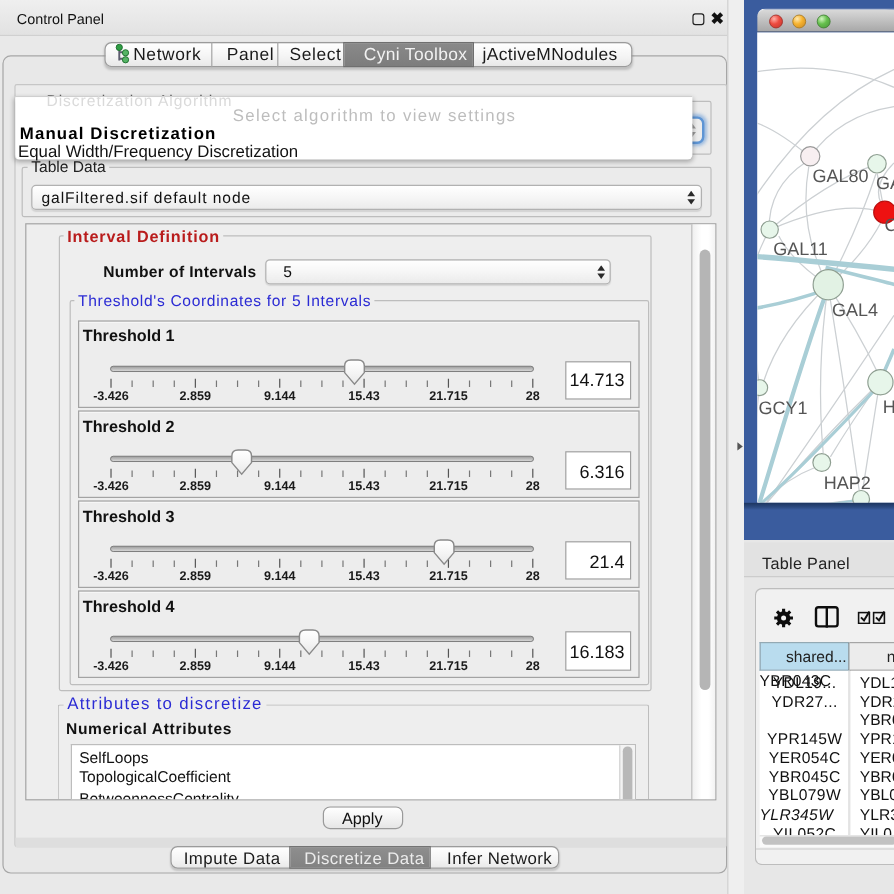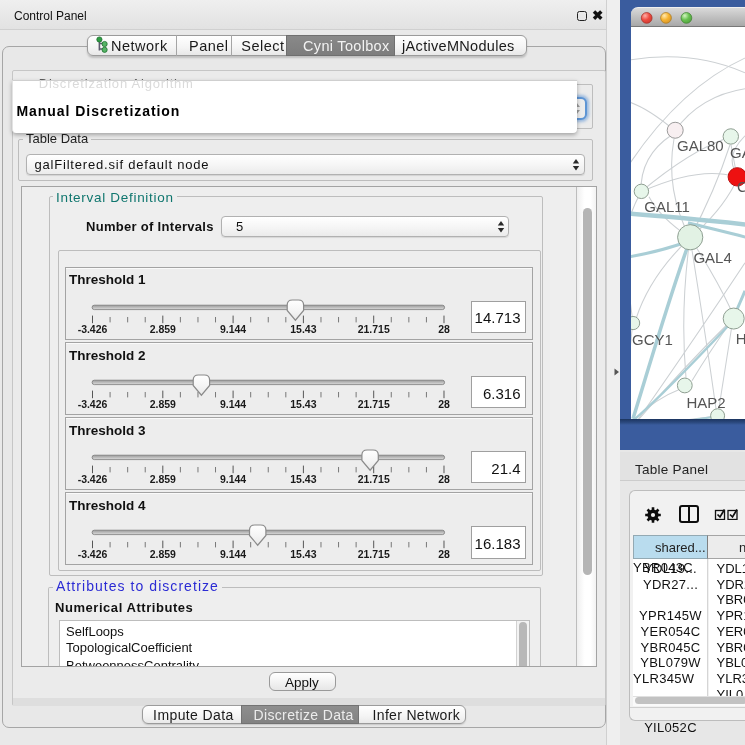--- a/index.html
+++ b/index.html
@@ -42,31 +42,32 @@
     <path d="M4 0 L7.2 4.6 L0.8 4.6 Z" fill="#2a2a2a"></path>
     <path d="M4 11.5 L7.2 7 L0.8 7 Z" fill="#2a2a2a"></path>
   </svg>
 
   <div class="ab" style="left:20.5px;top:186px;width:576.5px;height:480.5px;background:#eeeeee;border:1px solid #a3a3a3;"></div>
 
   <div class="ab" style="left:576px;top:187px;width:19.5px;height:478.5px;background:linear-gradient(90deg,#efefef,#ffffff 40%,#ffffff 70%,#f2f2f2);border-left:1px solid #bdbdbd;"></div>
   <div class="ab" style="left:583px;top:208px;width:8.5px;height:367px;background:#b5b5b5;border-radius:4.5px;"></div>
 
   <div class="ab" style="left:49.4px;top:196.4px;width:493.3px;height:379.9px;border:1px solid #bdbdbd;border-radius:2px;"></div>
-  <div class="gtitle" style="left:53px;top:190.5px;font-size:13.5px;letter-spacing:0.7px;color:#0f766e;background:#eeeeee;">Interval Definition</div>
+  <div class="gtitle" style="left:53px;top:190.5px;font-size:13.5px;letter-spacing:0.7px;color:#b91c1c;background:#eeeeee;font-weight:bold;">Interval Definition</div>
 
   <div class="txt" style="left:86px;top:218.5px;font-size:13px;letter-spacing:0.3px;font-weight:bold;color:#111;">Number of Intervals</div>
   <div class="combo" style="left:220.5px;top:215.8px;width:288.5px;height:21.7px;"></div>
   <div class="txt" style="left:236px;top:219px;font-size:13px;color:#111;">5</div>
   <svg class="ab" style="left:497px;top:220.5px;" width="8" height="12" viewBox="0 0 8 12">
     <path d="M4 0 L7.2 4.6 L0.8 4.6 Z" fill="#2a2a2a"></path>
     <path d="M4 11.5 L7.2 7 L0.8 7 Z" fill="#2a2a2a"></path>
   </svg>
 
   <div class="ab" style="left:57.8px;top:250.1px;width:482.8px;height:321.4px;border:1px solid #bdbdbd;border-radius:2px;"></div>
+  <div class="gtitle" style="left:62px;top:244px;font-size:13px;letter-spacing:0.55px;color:#2b2bd4;background:#eeeeee;">Threshold's Coordinates for 5 Intervals</div>
 
   <div class="ab" style="left:64.5px;top:266.8px;width:468px;height:72.8px;background:#ededed;border:1px solid #a3a3a3;box-shadow:inset 0 1px 0 rgba(255,255,255,0.7);"></div>
 <div class="txt" style="left:69px;top:272.3px;font-size:13.5px;font-weight:bold;color:#111;">Threshold 1</div>
 <svg class="ab" style="left:64.5px;top:266.8px;" width="468" height="72.8" viewBox="0 0 468 72.8" style2="">
 <defs>
         <linearGradient id="trg1" x1="0" y1="0" x2="0" y2="1">
           <stop offset="0" stop-color="#9a9a9a"></stop>
           <stop offset="1" stop-color="#dcdcdc"></stop>
         </linearGradient>
 <linearGradient id="thg1" x1="0" y1="0" x2="0" y2="1">
@@ -284,21 +285,23 @@
   <div class="ab" style="left:240.7px;top:704.5px;width:118.5px;height:19.5px;background:linear-gradient(#8e8e8e,#828282);border:1px solid #737373;"></div>
   <div class="txt" style="left:153.1px;top:707px;font-size:14px;letter-spacing:0.4px;color:#1a1a1a;">Impute Data</div>
   <div class="txt" style="left:253.5px;top:707px;font-size:14px;letter-spacing:0.35px;color:#ececec;">Discretize Data</div>
   <div class="txt" style="left:372.6px;top:707px;font-size:14px;letter-spacing:0.32px;color:#1a1a1a;">Infer Network</div>
 
   <div class="txt" style="left:38.7px;top:75.5px;font-size:13px;letter-spacing:0.8px;color:#dadada;z-index:12;">Discretization Algorithm</div>
   <div class="ab" style="left:0;top:0;width:620px;height:80.2px;overflow:hidden;z-index:13;">
     <div class="txt" style="left:38.7px;top:75.5px;font-size:13px;letter-spacing:0.8px;color:#5a5a5a;">Discretization Algorithm</div>
   </div>
   <div class="ab" id="popup" style="left:12.1px;top:80.2px;width:565.1px;height:52.8px;background:#ffffff;border-top:1px solid #cfcfcf;border-left:1px solid #e3e3e3;border-radius:0 0 4px 4px;box-shadow:0 2px 4px rgba(0,0,0,0.3);z-index:11;"></div>
+  <div class="txt" style="left:194px;top:87.5px;font-size:14px;letter-spacing:1.1px;color:#bdbdbd;z-index:14;">Select algorithm to view settings</div>
   <div class="txt" style="left:16.5px;top:102.5px;font-size:14px;font-weight:bold;letter-spacing:0.95px;color:#000;z-index:14;">Manual Discretization</div>
+  <div class="txt" style="left:15px;top:118.3px;font-size:14px;color:#111;z-index:14;">Equal Width/Frequency Discretization</div>
 </div>
 
 <div class="ab" style="left:620px;top:0;width:125px;height:450px;background:#3a5c9e;"></div>
 <div class="ab" style="left:631px;top:7px;width:114px;height:19.5px;background:linear-gradient(#d9d9d9,#a8a8a8);border-top:1px solid #efefef;border-bottom:1px solid #787878;border-top-left-radius:7px;"></div>
 <svg class="ab" style="left:631px;top:7px;" width="114" height="20" viewBox="0 0 114 20">
   <defs>
     <radialGradient id="rl" cx="0.35" cy="0.3" r="0.8">
         <stop offset="0" stop-color="#ffb0a8"></stop>
         <stop offset="0.5" stop-color="#ee4b40"></stop>
         <stop offset="1" stop-color="#c93a30"></stop>
@@ -423,23 +426,23 @@
 <div class="txt" style="left:633px;top:560px;width:53px;text-align:center;font-size:13px;letter-spacing:0.3px;color:#111;">YBR043C</div>
 <div class="txt" style="left:716.5px;top:592.3px;font-size:13px;color:#111;">YBR0</div>
 <div class="txt" style="left:633px;top:608.1px;width:75px;text-align:center;font-size:13px;letter-spacing:0.3px;color:#111;">YPR145W</div>
 <div class="txt" style="left:716.5px;top:608.1px;font-size:13px;color:#111;">YPR1</div>
 <div class="txt" style="left:633px;top:623.8px;width:75px;text-align:center;font-size:13px;letter-spacing:0.3px;color:#111;">YER054C</div>
 <div class="txt" style="left:716.5px;top:623.8px;font-size:13px;color:#111;">YER0</div>
 <div class="txt" style="left:633px;top:639.6px;width:75px;text-align:center;font-size:13px;letter-spacing:0.3px;color:#111;">YBR045C</div>
 <div class="txt" style="left:716.5px;top:639.6px;font-size:13px;color:#111;">YBR0</div>
 <div class="txt" style="left:633px;top:655.4px;width:75px;text-align:center;font-size:13px;letter-spacing:0.3px;color:#111;">YBL079W</div>
 <div class="txt" style="left:716.5px;top:655.4px;font-size:13px;color:#111;">YBL0</div>
-<div class="txt" style="left:633px;top:671.1px;width:52px;text-align:center;font-size:13px;letter-spacing:0.3px;color:#111;">YLR345W</div>
+<div class="txt" style="left:633px;top:671.1px;width:52px;text-align:center;font-size:13px;letter-spacing:0.3px;color:#111;font-style:italic;">YLR345W</div>
 <div class="txt" style="left:716.5px;top:671.1px;font-size:13px;color:#111;">YLR3</div>
-<div class="txt" style="left:633px;top:686.9px;width:75px;text-align:center;font-size:13px;letter-spacing:0.3px;color:#111;margin-top:33px;">YIL052C</div>
+<div class="txt" style="left:633px;top:686.9px;width:75px;text-align:center;font-size:13px;letter-spacing:0.3px;color:#111;">YIL052C</div>
 <div class="txt" style="left:716.5px;top:686.9px;font-size:13px;color:#111;">YIL0</div>
 
 <div class="ab" style="left:633px;top:695.5px;width:112px;height:10px;background:#fafafa;border-top:1px solid #e0e0e0;"></div>
 <div class="ab" style="left:634.5px;top:696.5px;width:112px;height:7px;background:#c2c2c2;border-radius:3.5px;"></div>
 <div class="ab" style="left:629.5px;top:706.5px;width:115.5px;height:1.5px;background:#cfcfcf;"></div>
 
 <div class="ab" style="left:606px;top:0px;width:14px;height:745px;background:#efefef;border-left:1px solid #d0d0d0;"></div>
 <svg class="ab" style="left:612.5px;top:368px;" width="7" height="8" viewBox="0 0 7 8">
     <path d="M1.5 0.5 L6 4 L1.5 7.5 Z" fill="#555"></path>
   </svg>

